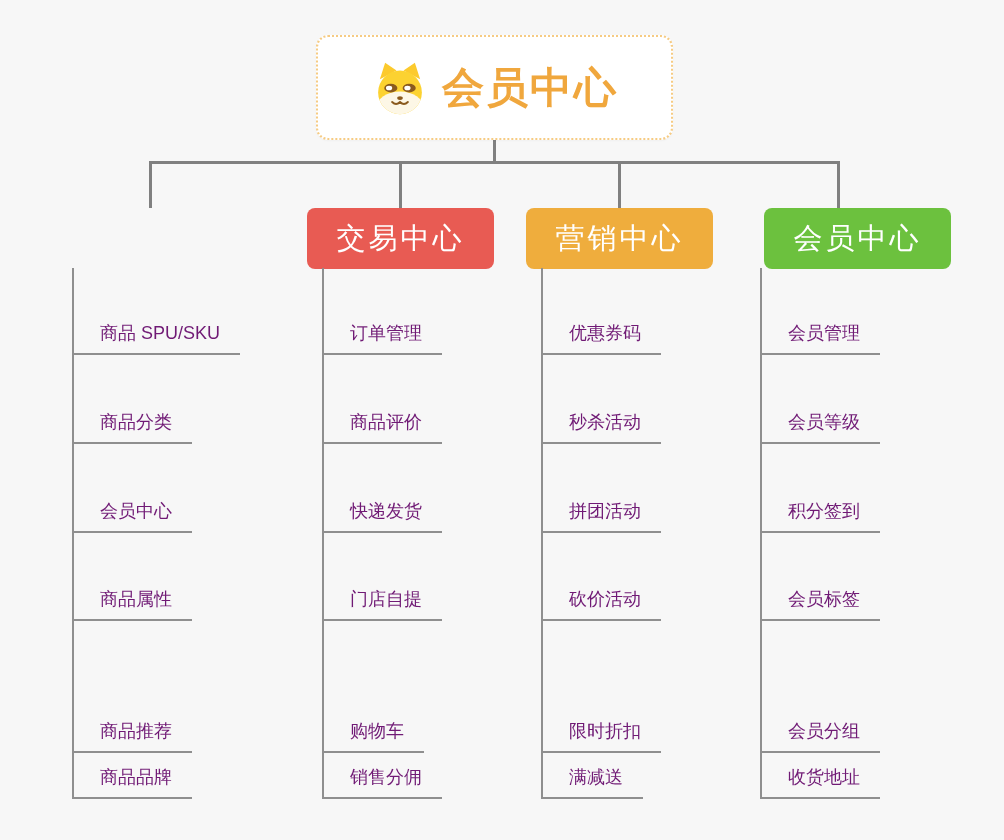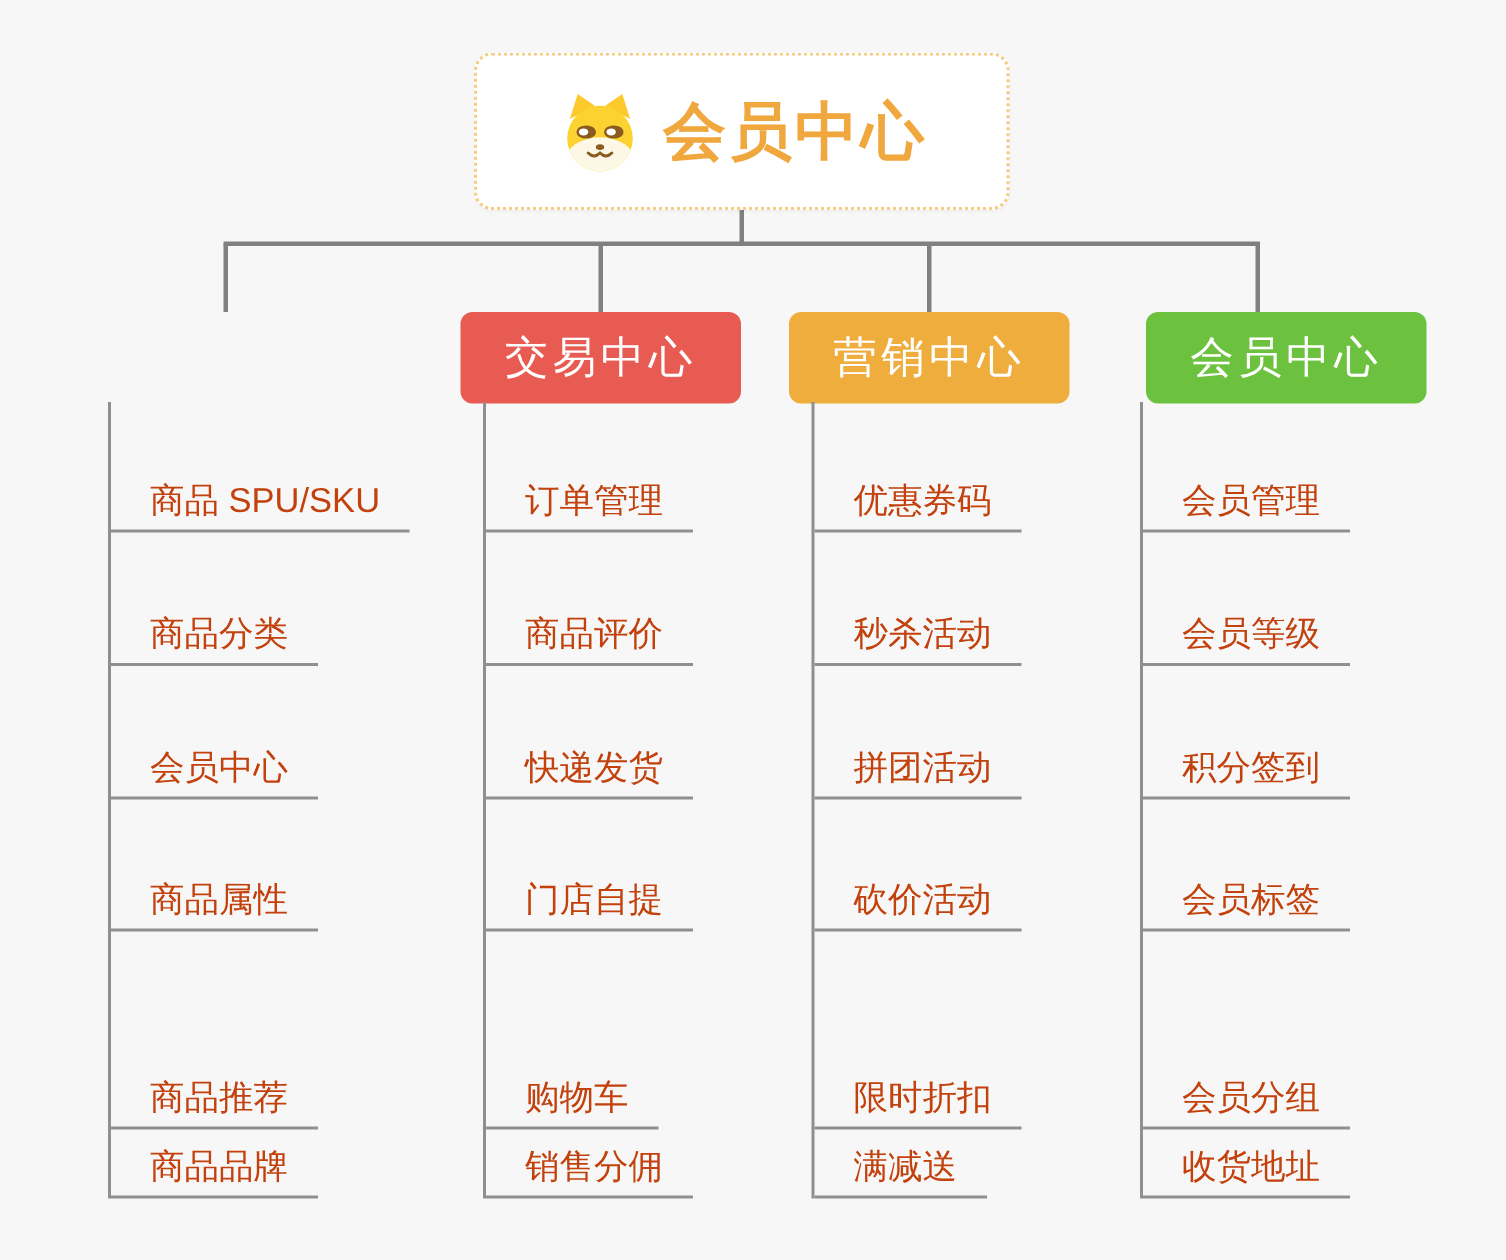--- a/index.html
+++ b/index.html
@@ -35,21 +35,21 @@
   .b2 { left:526px; width:187px;text-align:center; }
   .b3 { left:745px; width:187px;margin-left:19px; }
   
   .col {
     position:absolute; top:268px; height:531px;
     border-left:2px solid #8f8f8f;
   }
   .c0 { left:72px; } .c1 { left:322px; } .c2 { left:541px; } .c3 { left:760px; }
   .item {
     position:absolute; left:0; white-space:nowrap;
-    font-size:23px; color:#c2410c; line-height:29px;
+    font-size:18px; color:#701a75; line-height:29px;
     padding:0 20px 5px 26px;
     border-bottom:2px solid #8f8f8f;
   }
   .item:nth-child(1){ top:51px; }
   .item:nth-child(2){ top:140px; }
   .item:nth-child(3){ top:229px; }
   .item:nth-child(4){ top:317px; }
   .item:nth-child(5){ top:406px;margin-top:43px; }
   .item:nth-child(6){ top:495px; }
 </style>

